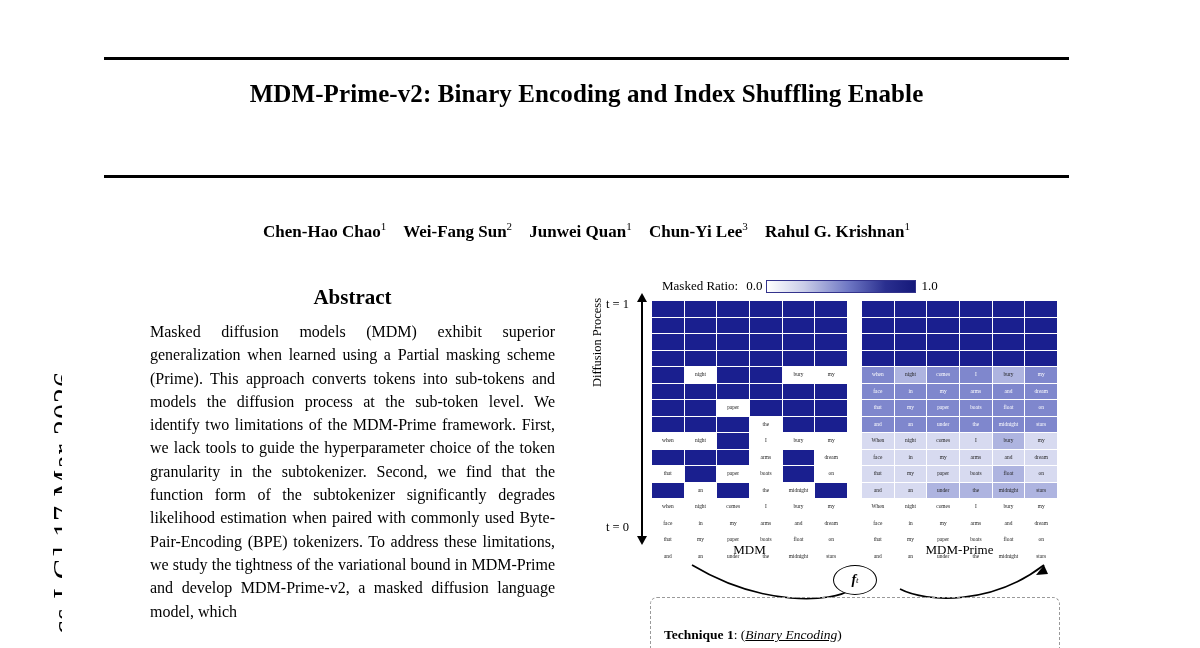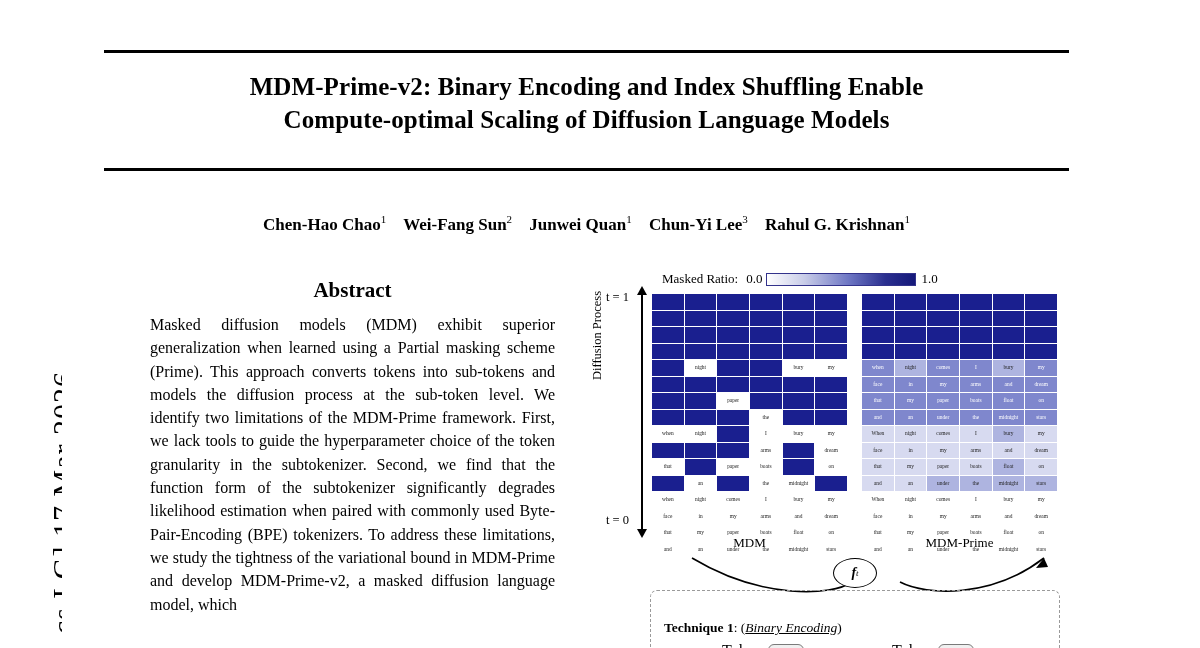--- a/index.html
+++ b/index.html
@@ -37,21 +37,21 @@
     letter-spacing: 1px;
     white-space: nowrap;
     text-align: left;
     padding-left: 6px;
   }
 
   
   #page {
     position: absolute;
     left: 62px;
-    top: 8px;
+    top: 15px;
     width: 1138px;
     height: 463px;
   }
 
   .rule {
     position: absolute;
     left: 42px;
     width: 965px;
     height: 3px;
     background: #000;
@@ -293,21 +293,20 @@
 <div id="arxiv-stamp">
   <div class="vtext">cs.LG]  17 Mar 2026</div>
 </div>
 
 <div id="page">
 
   <div class="rule" id="rule-top"></div>
 
   <div id="title">
     <div>MDM-Prime-v2: Binary Encoding and Index Shuffling Enable</div>
-    <div>Compute-optimal Scaling of Diffusion Language Models</div>
   </div>
 
   <div class="rule" id="rule-bottom"></div>
 
   <div id="authors">
     <span><span>Chen-Hao Chao</span><span class="sup">1</span></span><span class="gap"></span>
     <span><span>Wei-Fang Sun</span><span class="sup">2</span></span><span class="gap"></span>
     <span><span>Junwei Quan</span><span class="sup">1</span></span><span class="gap"></span>
     <span><span>Chun-Yi Lee</span><span class="sup">3</span></span><span class="gap"></span>
     <span><span>Rahul G. Krishnan</span><span class="sup">1</span></span>

